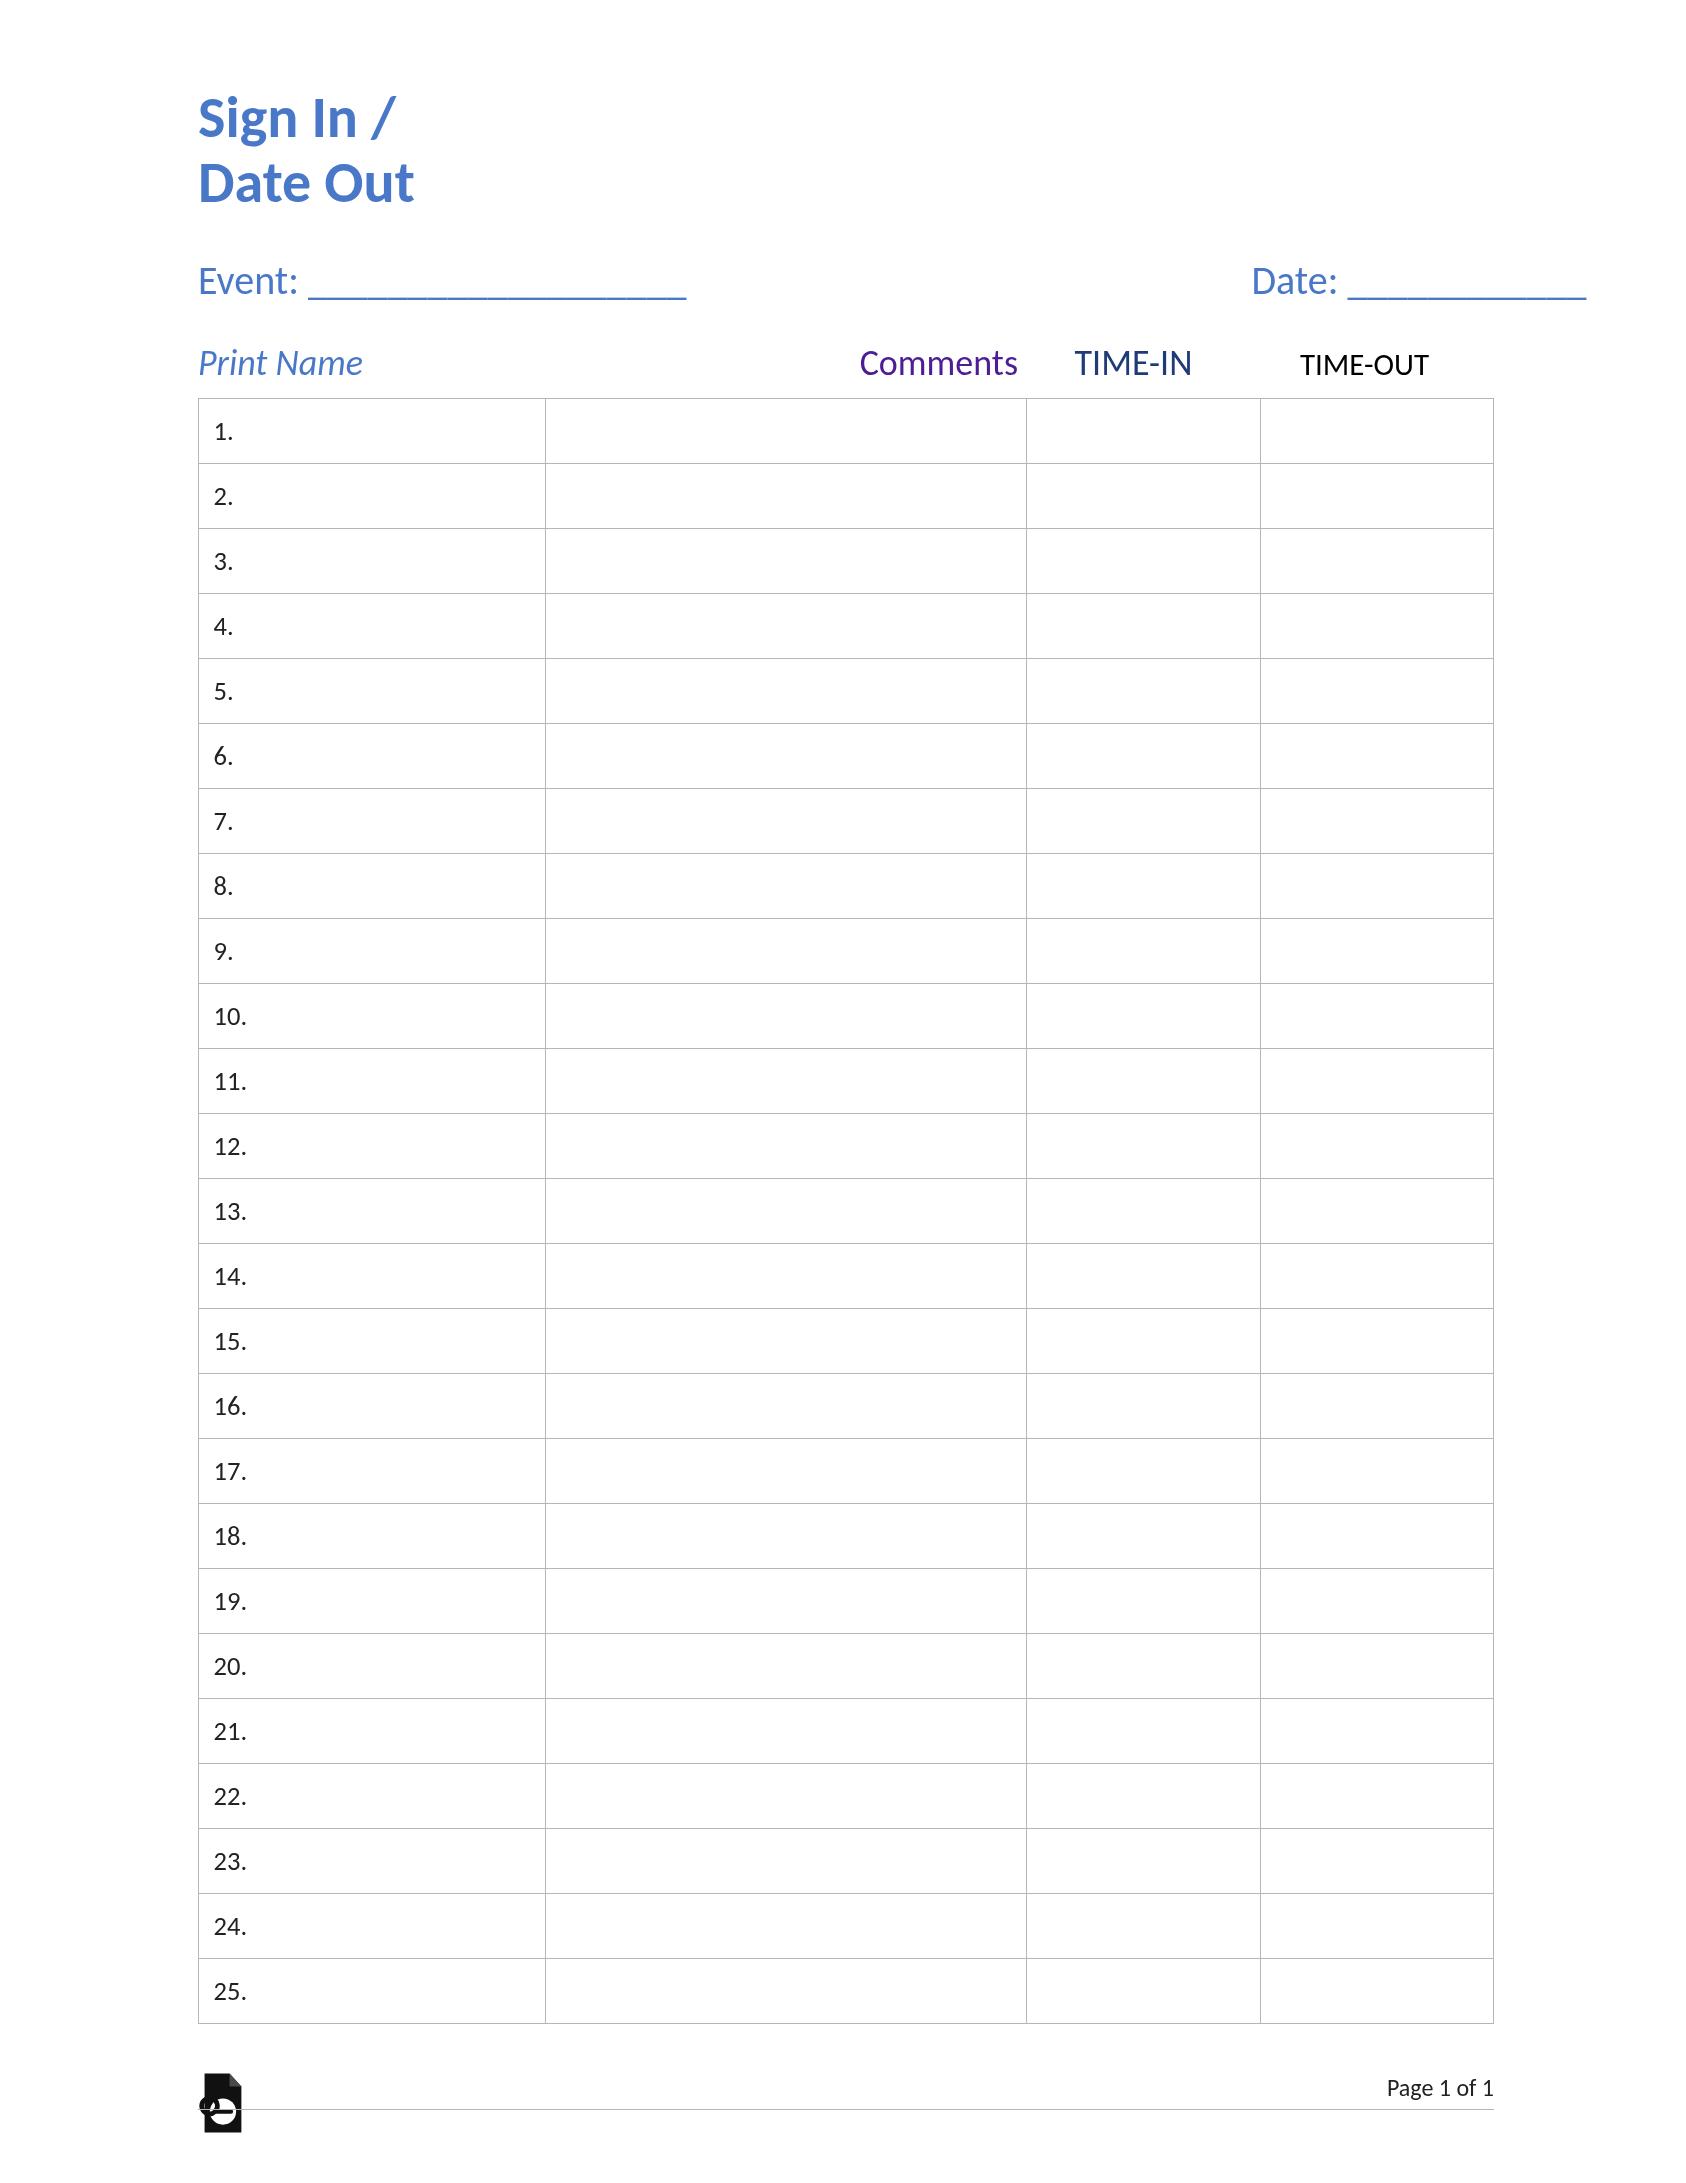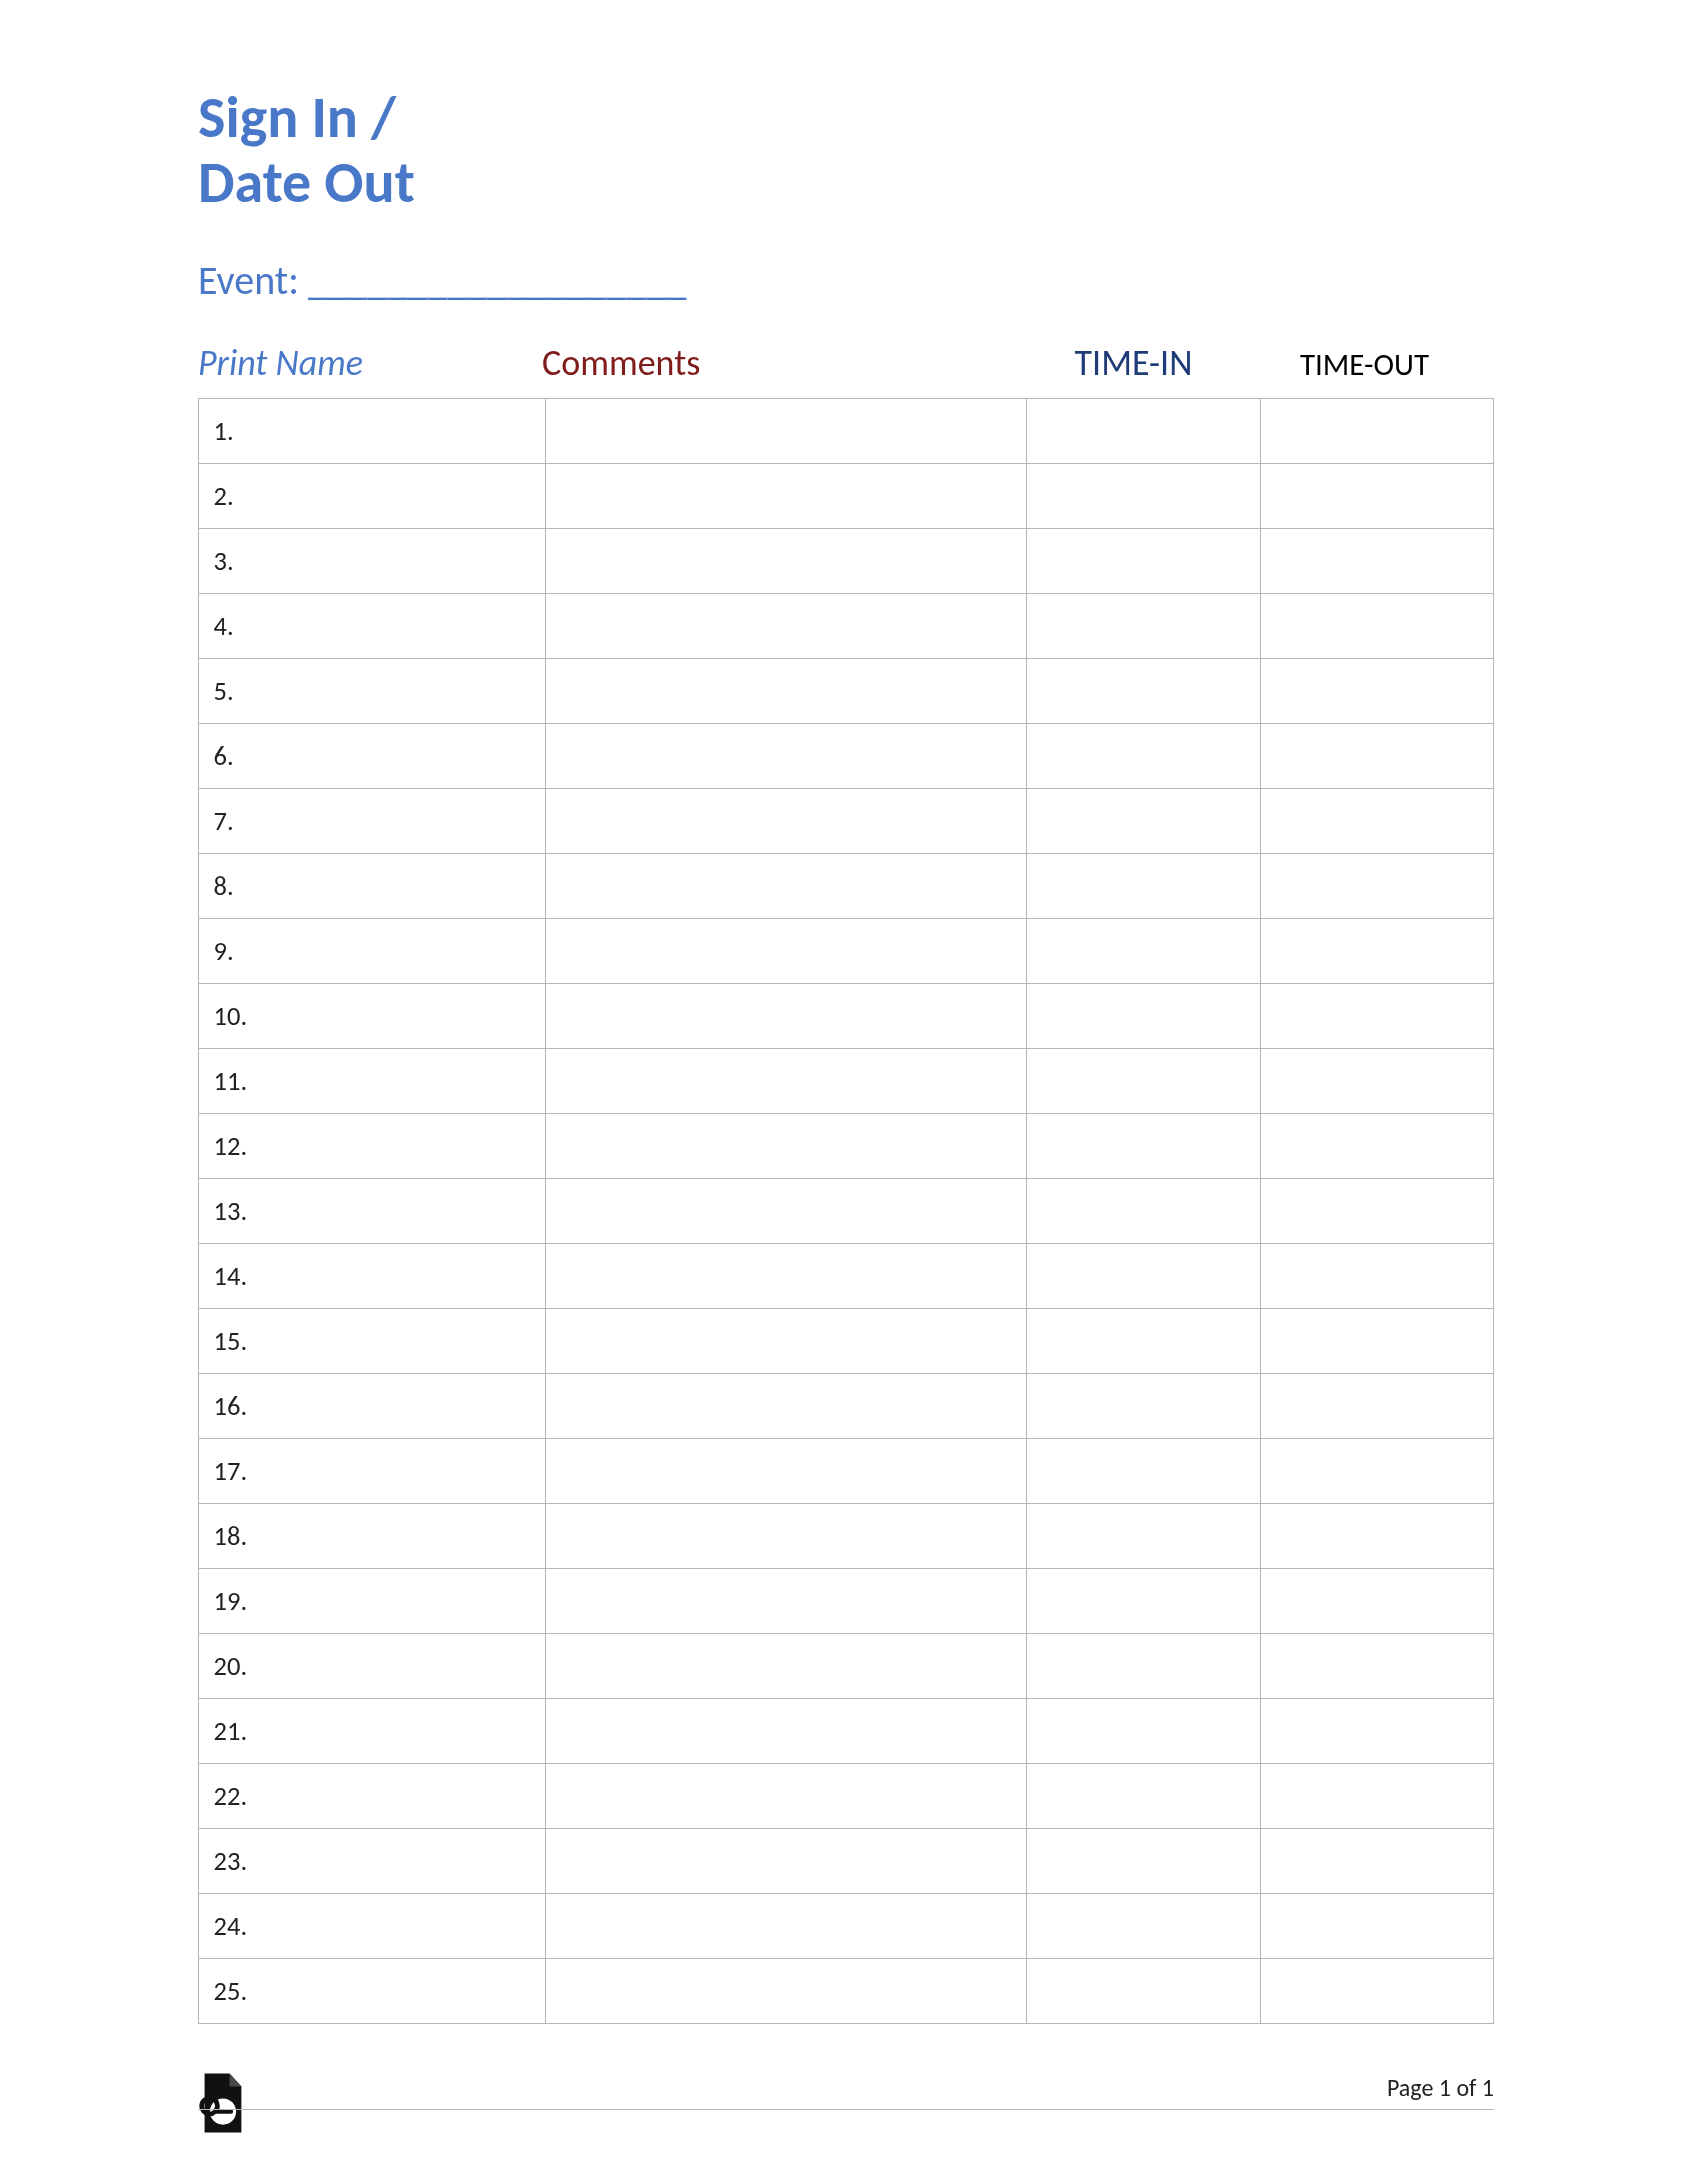--- a/index.html
+++ b/index.html
@@ -41,23 +41,24 @@
   }
   .h-print {
     width: 344px;
     color: #4a78c8;
     font-size: 36px;
     font-weight: 400;
     font-style: italic;
   }
   .h-comments {
     width: 476px;
-    color: #7f1d1d;
+    color: #4c1d95;
     font-size: 36px;
     font-weight: 400;
+    text-align: right;
   }
   .h-timein {
     width: 231px;
     color: #1f3b78;
     font-size: 36px;
     font-weight: 400;
     text-align: center;
   }
   .h-timeout {
     width: 231px;
@@ -113,20 +114,21 @@
 <body>
 
 <div class="page">
   <div class="title">
     <div>Sign In /</div>
     <div>Date Out</div>
   </div>
 
   <div class="meta-row">
     <div class="meta-event">Event: ___________________</div>
+    <div class="meta-date">Date: ____________</div>
   </div>
 
   <div class="headers">
     <div class="h-print">Print Name</div>
     <div class="h-comments">Comments</div>
     <div class="h-timein">TIME-IN</div>
     <div class="h-timeout">TIME-OUT</div>
   </div>
 
   <table class="signin">

